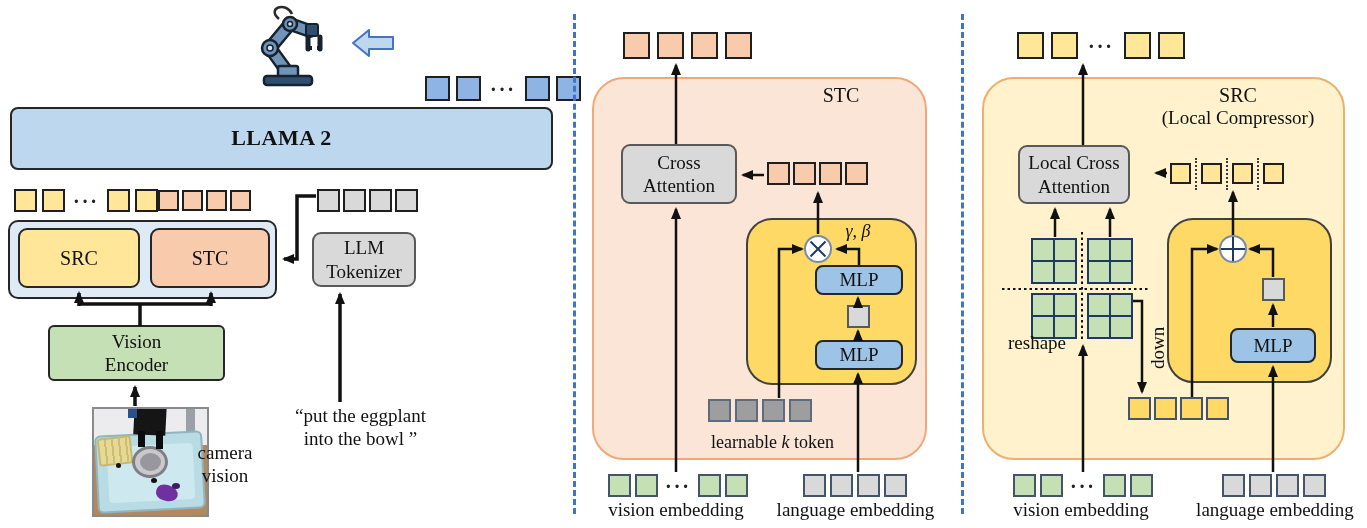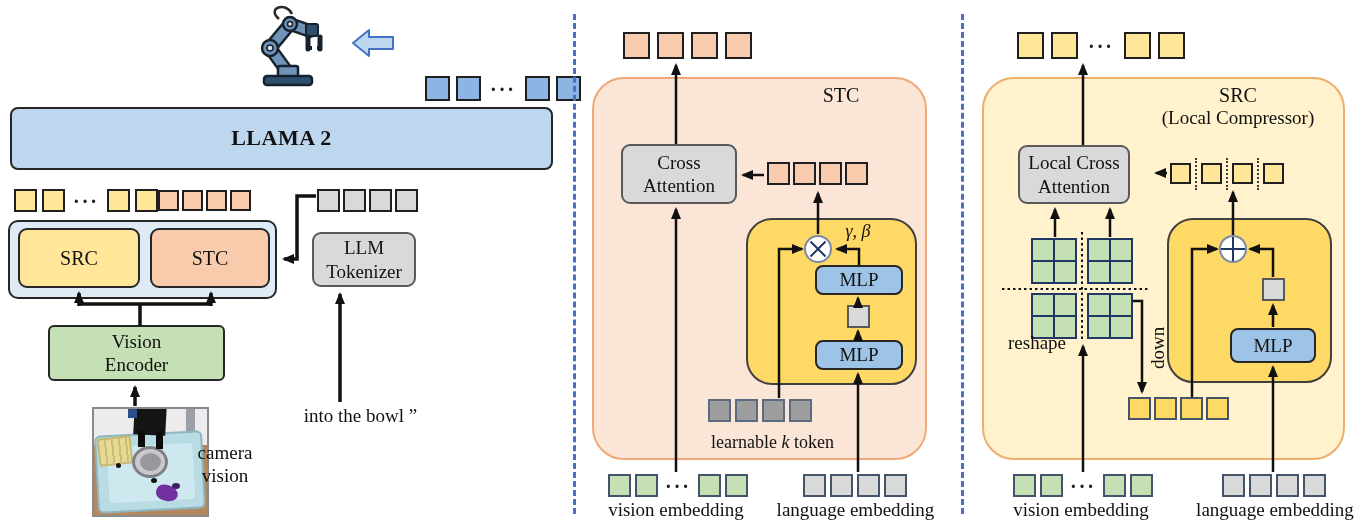--- a/index.html
+++ b/index.html
@@ -128,20 +128,21 @@
     <div class="abs" style="left:62px;top:22px;width:7px;height:18px;background:#0c0c0c"></div>
     <div class="abs" style="left:34px;top:0;width:9px;height:9px;background:#2b4f8a"></div>
   </div>
 
   <div class="lbl f19" style="left:183px;top:441px;width:84px">
     <span style="display:block">camera</span>
     <span style="display:block">vision</span>
   </div>
 
   <div class="lbl f19" style="left:278px;top:404px;width:165px">
+    <span style="display:block">“put the eggplant</span>
     <span style="display:block">into the bowl ”</span>
   </div>
 
   <div class="sep" style="left:573px;top:14px;height:500px"></div>
   <div class="sep" style="left:961px;top:14px;height:500px"></div>
 
   <div class="panel stcpanel" style="left:592px;top:77px;width:335px;height:383px"></div>
 
   <div class="lbl f20" style="left:691px;top:83px;width:300px">
     <span>STC</span>

